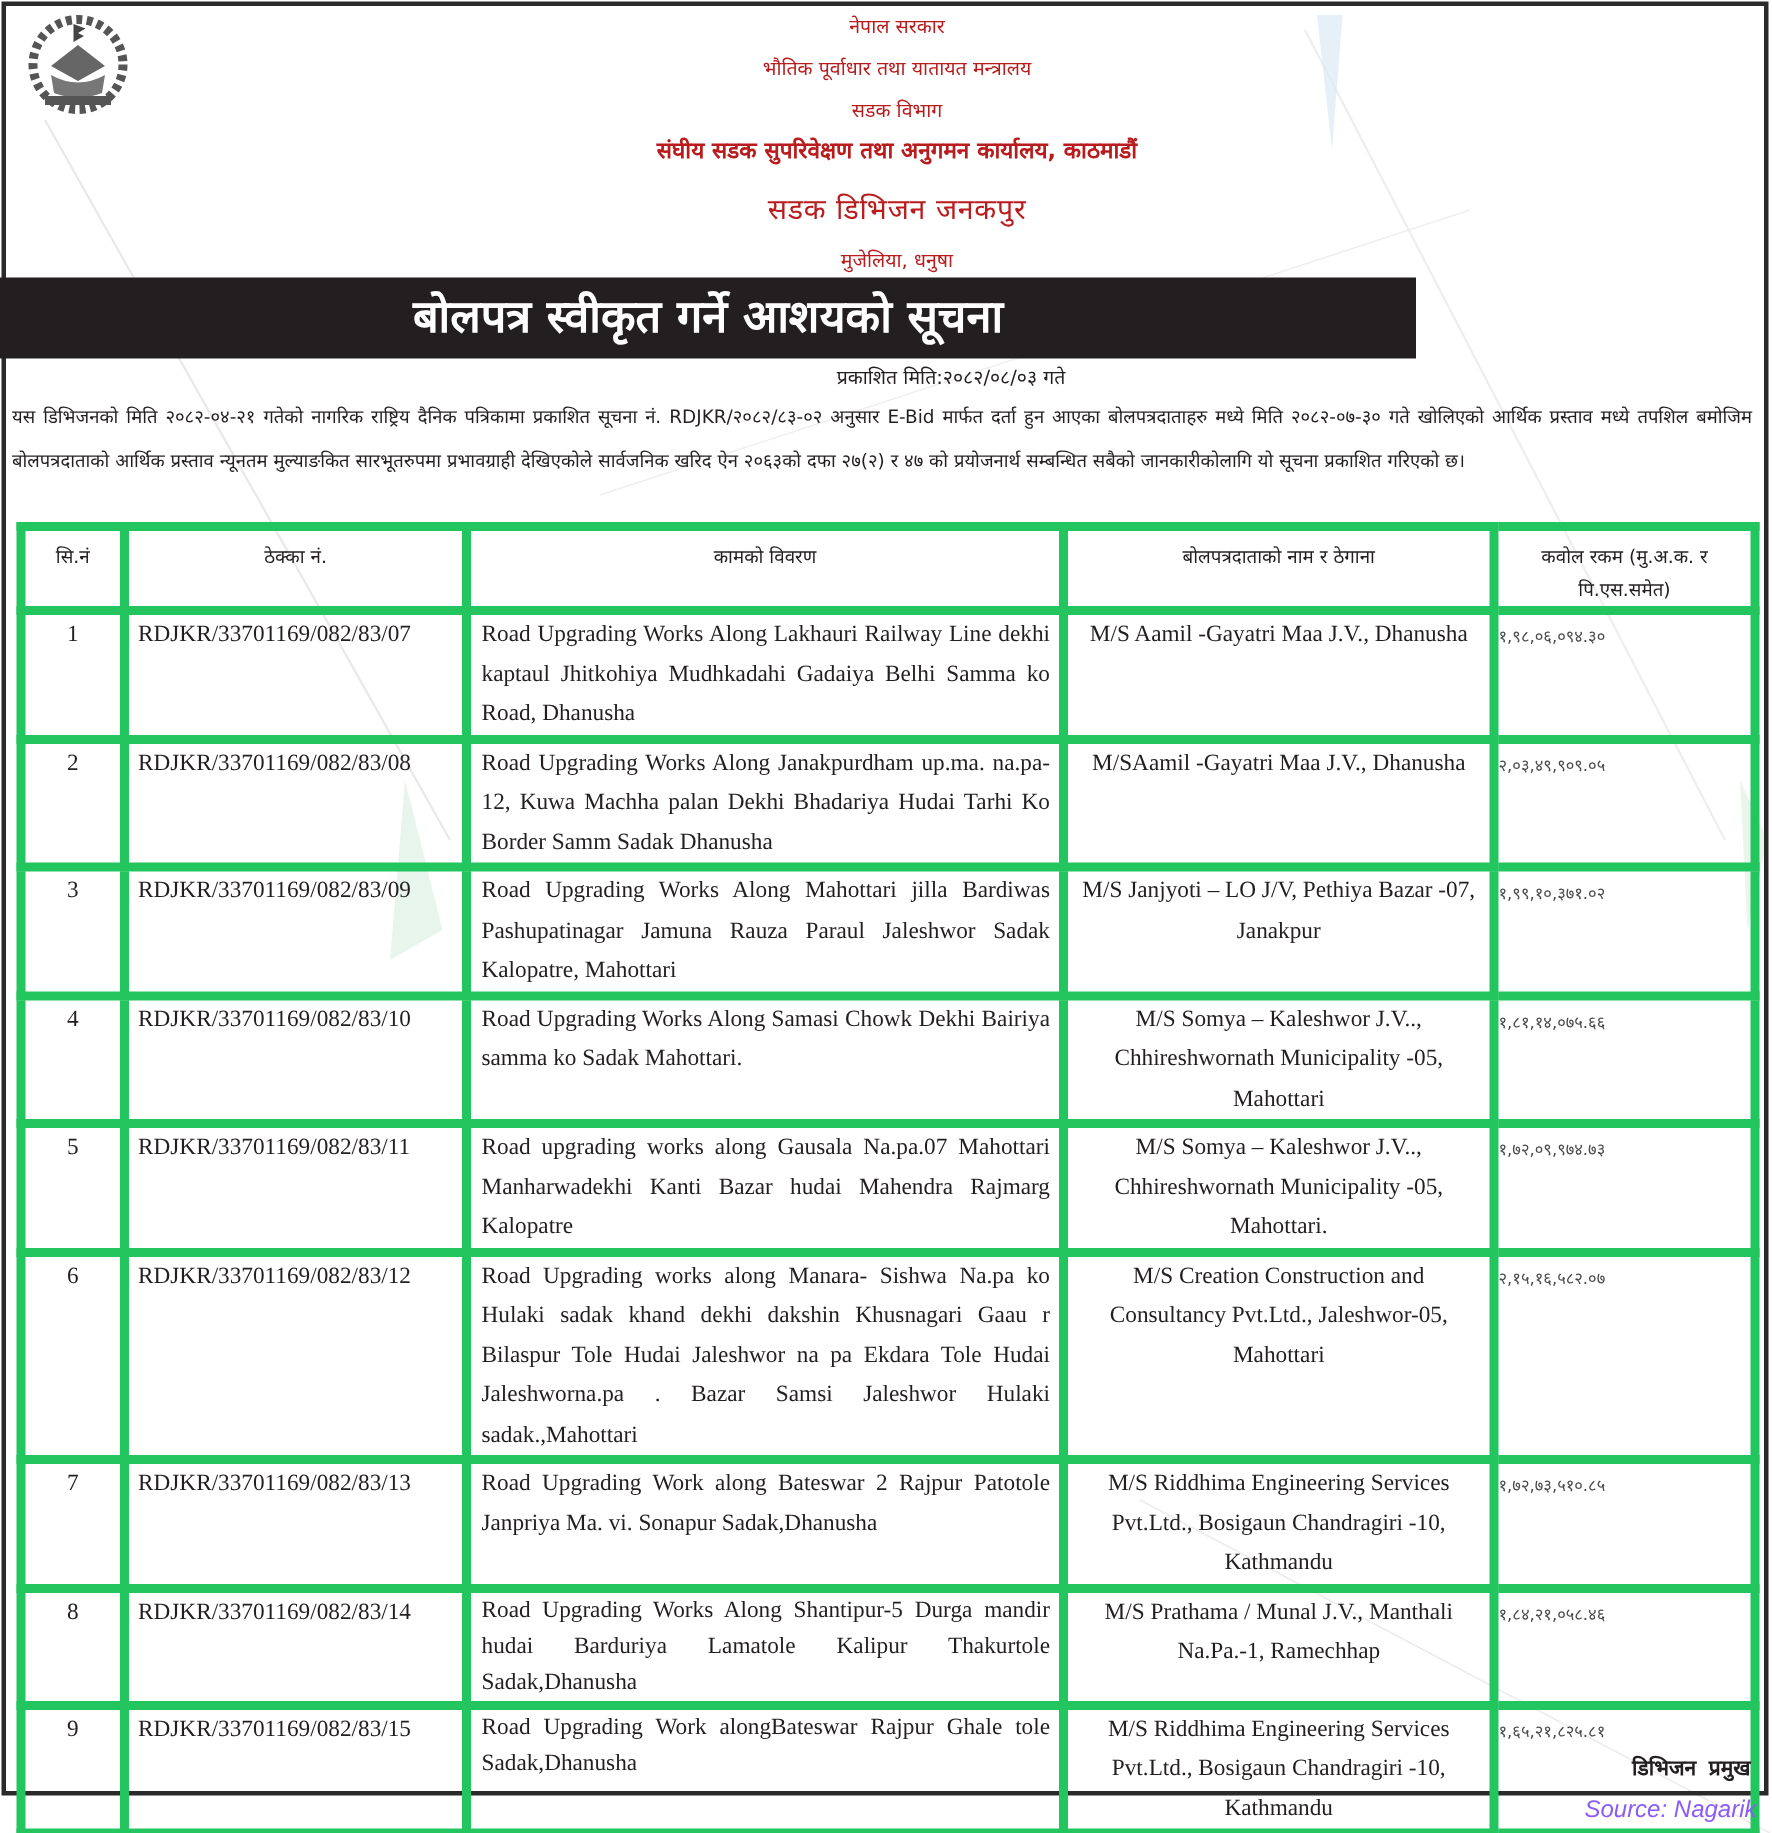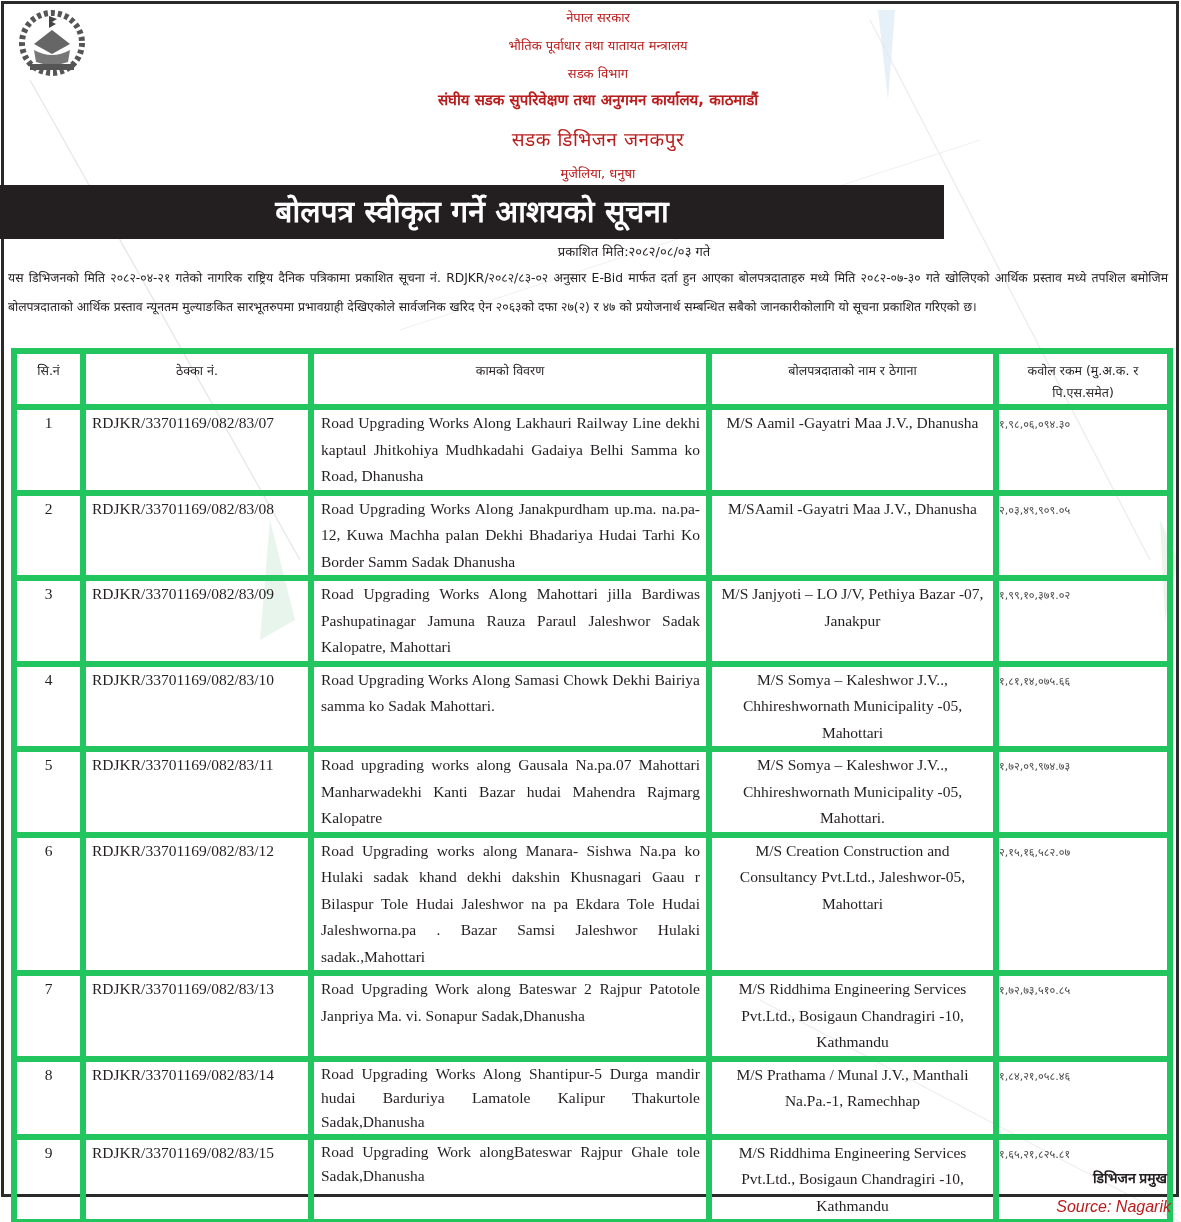--- a/index.html
+++ b/index.html
@@ -44,22 +44,22 @@
     font-family: "DejaVu Sans", sans-serif; font-weight: normal; font-size: 12.5px;
     height: 52px; line-height: 22px; padding-top: 6px; box-sizing: border-box;
     text-align: center;
   }
   .tbl td { font-size: 15.5px; line-height: 26.5px; }
   .c-sn { text-align: center; }
   .c-no { padding-left: 6px !important; white-space: nowrap; }
   .c-desc { padding: 0 6px 0 7px !important; text-align: justify; margin-left: 41px; }
   .c-bid { text-align: center; padding: 0 4px !important; }
   .c-amt { text-align: left; font-family: "DejaVu Sans", sans-serif; font-size: 11px !important; color: #4a4a4a; padding-top: 2px !important; }
-  .sign { position: absolute; right: 14px; top: 1168px; font-family: Liberation Serif, serif; font-weight: bold; font-size: 14px; }
-  .source { position: absolute; right: 10px; top: 1198px; font-family: "Liberation Sans", sans-serif; font-style: italic; font-size: 16px; color: #b91c1c; }
+  .sign { position: absolute; right: 14px; top: 1168px; font-family: Liberation Mono, monospace; font-weight: bold; font-size: 14px; }
+  .source { position: absolute; right: 10px; top: 1198px; font-family: "Liberation Sans", sans-serif; font-style: italic; font-size: 16px; color: #8b5cf6; }
   .wm { position: absolute; pointer-events: none; }
 </style>
 </head>
 <body>
 
 <svg class="wm" style="left:0;top:0;" width="1181" height="1222">
   <line x1="30" y1="80" x2="300" y2="560" stroke="#e9e9e9" stroke-width="1.5"></line>
   <line x1="870" y1="20" x2="1150" y2="560" stroke="#eeeeee" stroke-width="1.5"></line>
   <line x1="400" y1="330" x2="980" y2="140" stroke="#efefef" stroke-width="1"></line>
   <line x1="760" y1="1000" x2="1180" y2="1222" stroke="#ededed" stroke-width="1.2"></line>

